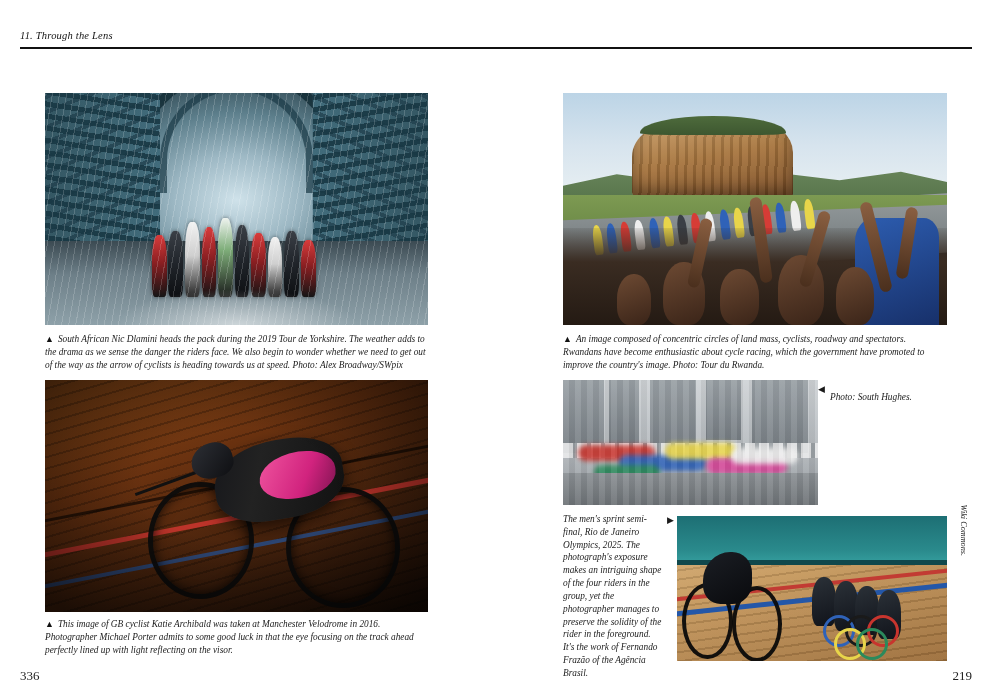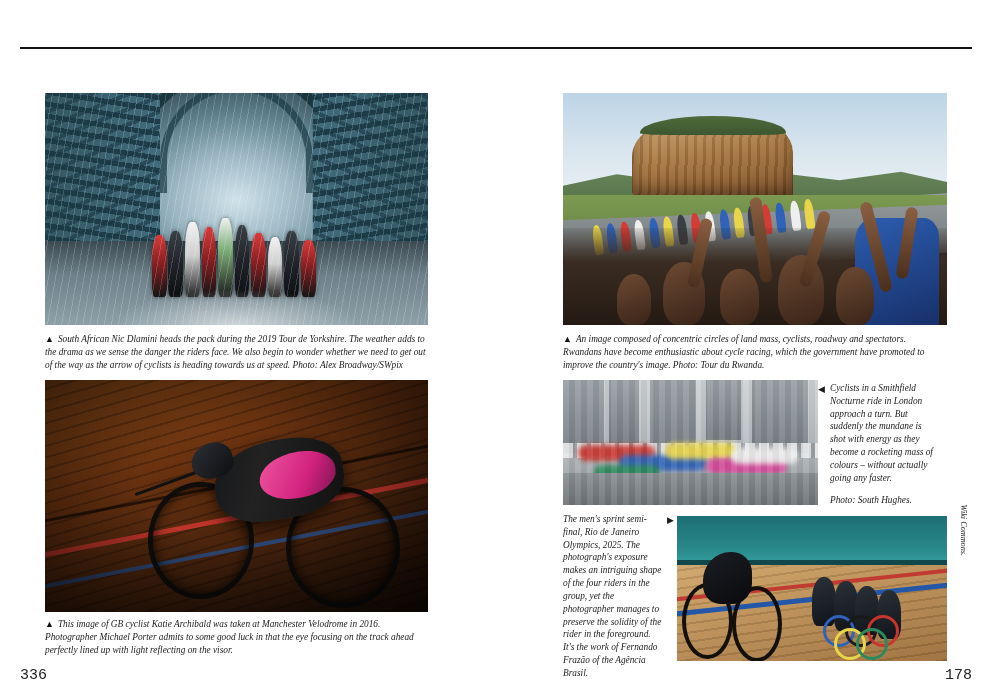--- a/index.html
+++ b/index.html
@@ -38,23 +38,23 @@
     top: 47px;
     width: 952px;
     height: 2px;
     background: #111;
   }
 
   
   .folio {
     position: absolute;
     bottom: 16px;
-    font-size: 15px;
+    font-size: 13px;
     color: #222;
-    font-family: Liberation Mono, monospace;
+    font-family: Liberation Serif, serif;
   }
   .folio-left { left: 20px; }
   .folio-right { right: 20px; }
 
   
   .caption {
     font-style: italic;
     font-size: 9.3px;
     line-height: 1.38;
     color: #1a1a1a;
@@ -367,20 +367,21 @@
     transform: rotate(90deg);
     transform-origin: right top;
     white-space: nowrap;
   }
 </style>
 </head>
 <body>
 
 <div class="spread">
 
+  <div class="running-head">11. Through the Lens</div>
   <div class="rule"></div>
 
   <div class="photo" id="photo-bridge">
     <div class="inner">
       <div class="sky"></div>
       <div class="arch"></div>
       <div class="arch2"></div>
       <div class="truss-l"></div>
       <div class="truss-r"></div>
       <div class="road"></div>
@@ -487,21 +488,20 @@
       <div class="streak" style="left:56%; top:62%; width:32%; background:#d8489a;"></div>
       <div class="streak" style="left:12%; top:68%; width:26%; background:#2b8a5c;"></div>
       <div class="streak" style="left:66%; top:54%; width:26%; background:#eeeeee;"></div>
       <div class="ground"></div>
       <div class="motion"></div>
     </div>
   </div>
 
   <div id="caption-nocturne" class="caption">
     <span class="tri-left">◀</span>
-    <span>Cyclists in a Smithfield Nocturne ride in London approach a turn. But suddenly the mundane is shot with energy as they become a rocketing mass of colours – without actually going any faster.</span>
     <div class="credit">Photo: South Hughes.</div>
   </div>
 
   <div class="photo" id="photo-rio">
     <div class="inner">
       <div class="track"></div>
       <div class="teal"></div>
       <div class="rail"></div>
       <div class="red-line"></div>
       <div class="blue-line"></div>
@@ -526,15 +526,15 @@
     </div>
   </div>
 
   <div id="caption-rio" class="caption">
     <span>The men's sprint semi-final, Rio de Janeiro Olympics, 2025. The photograph's exposure makes an intriguing shape of the four riders in the group, yet the photographer manages to preserve the solidity of the rider in the foreground. It's the work of Fernando Frazão of the Agência Brasil.</span>
     <span class="tri-right">▶</span>
   </div>
 
   <div class="side-credit">Wiki Commons.</div>
 
-  <div class="folio folio-right">178</div>
+  <div class="folio folio-right">219</div>
 
 </div>
 
 </body></html>

